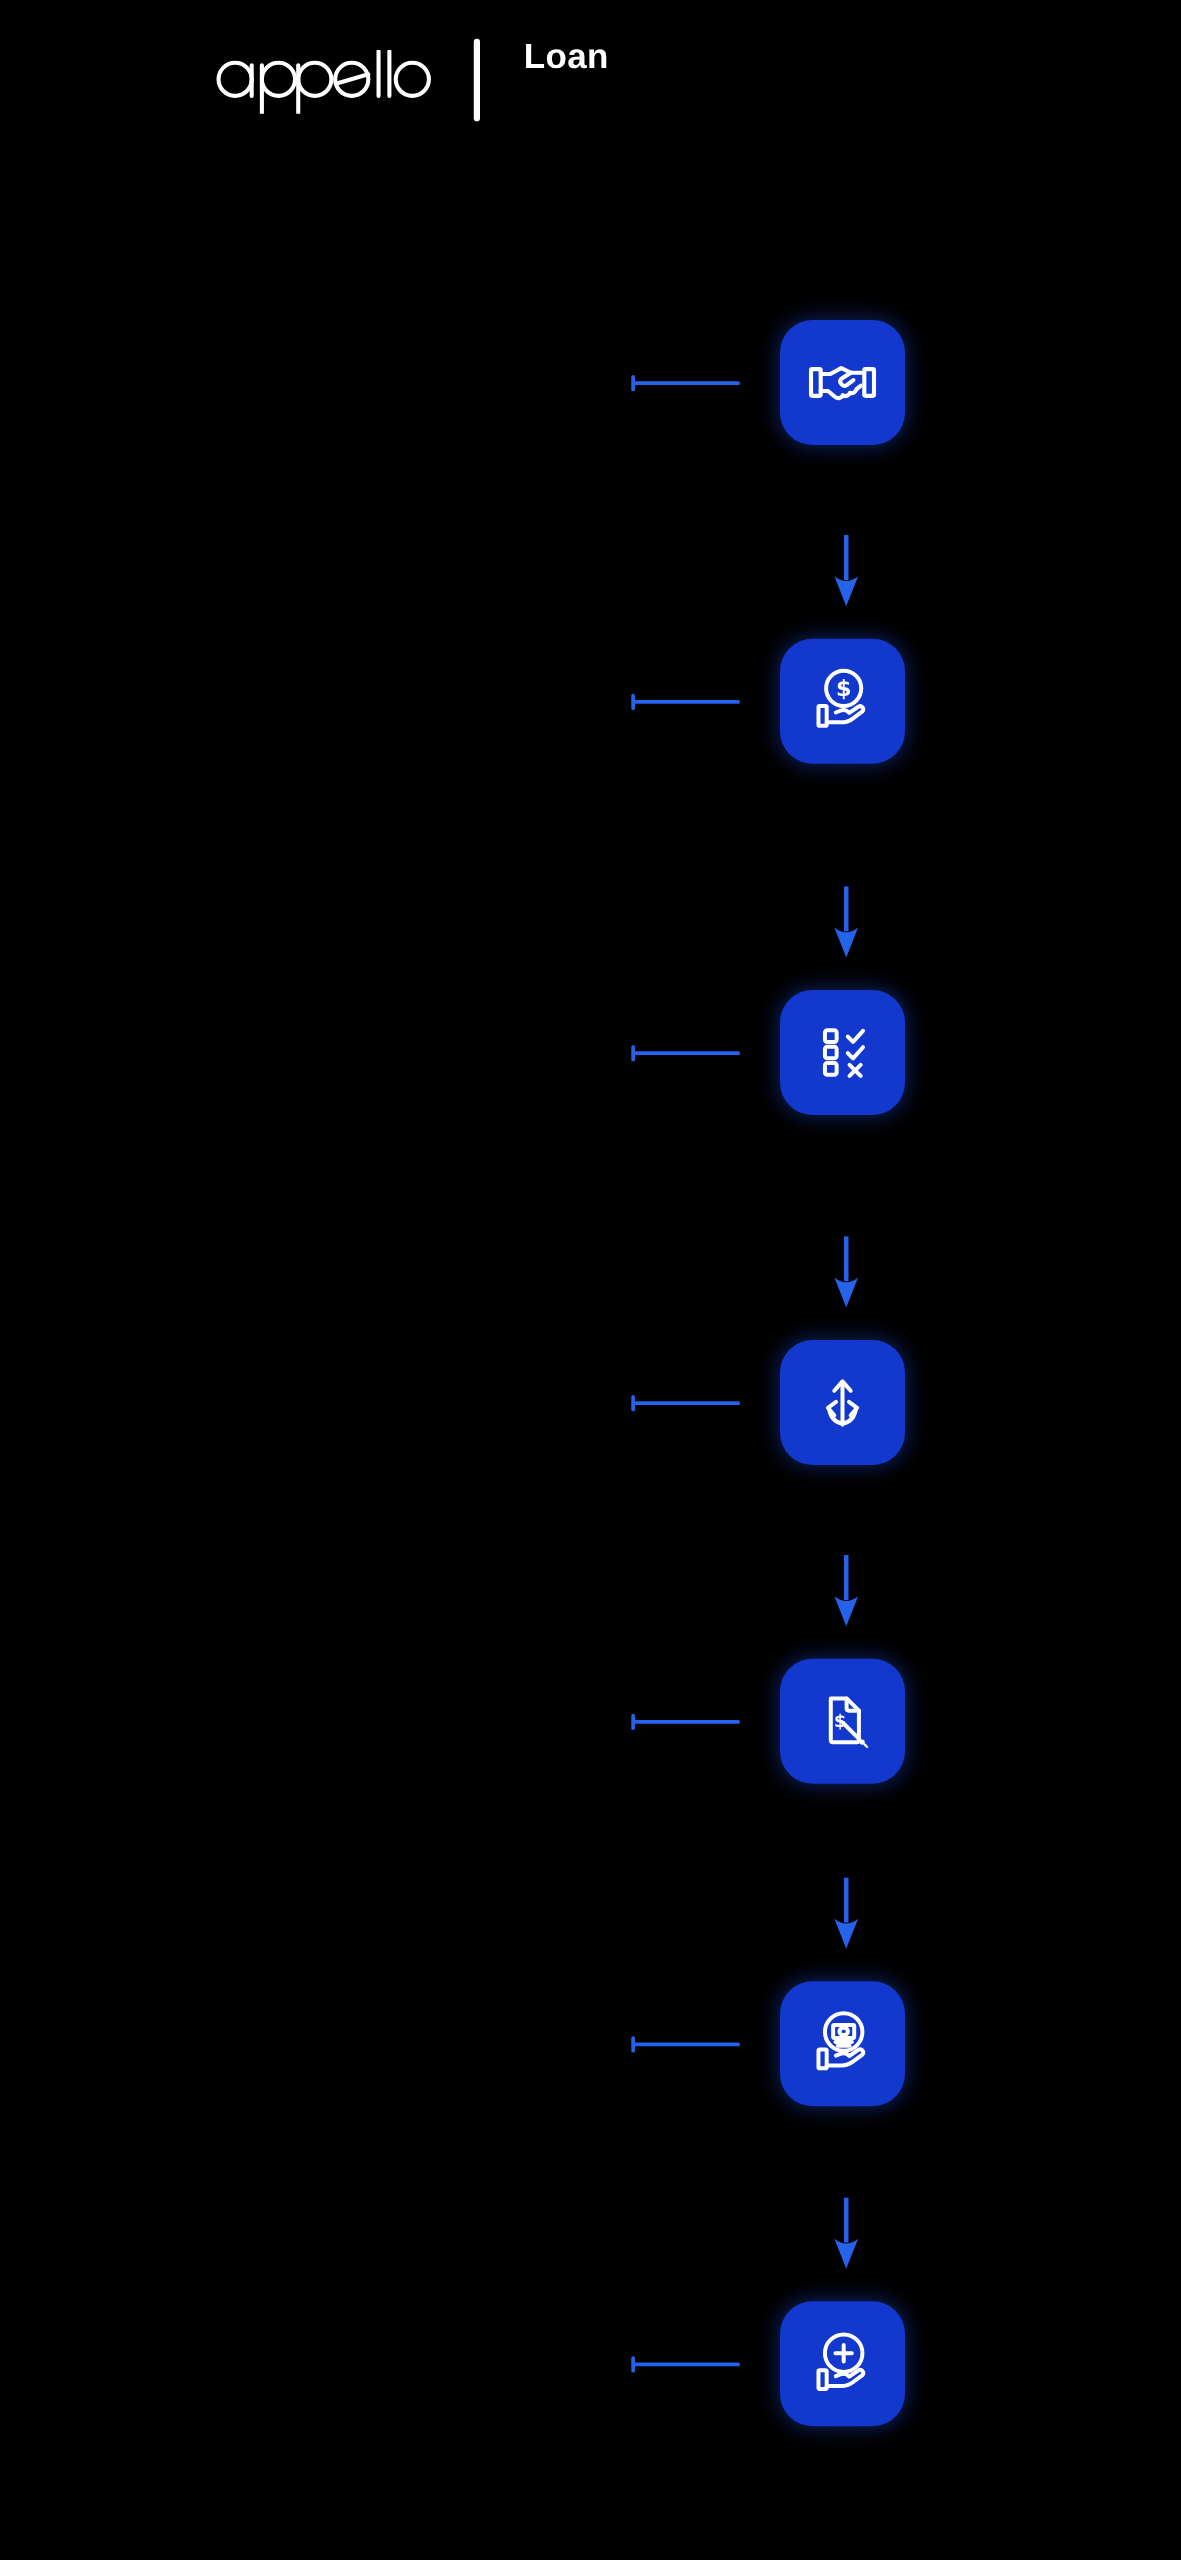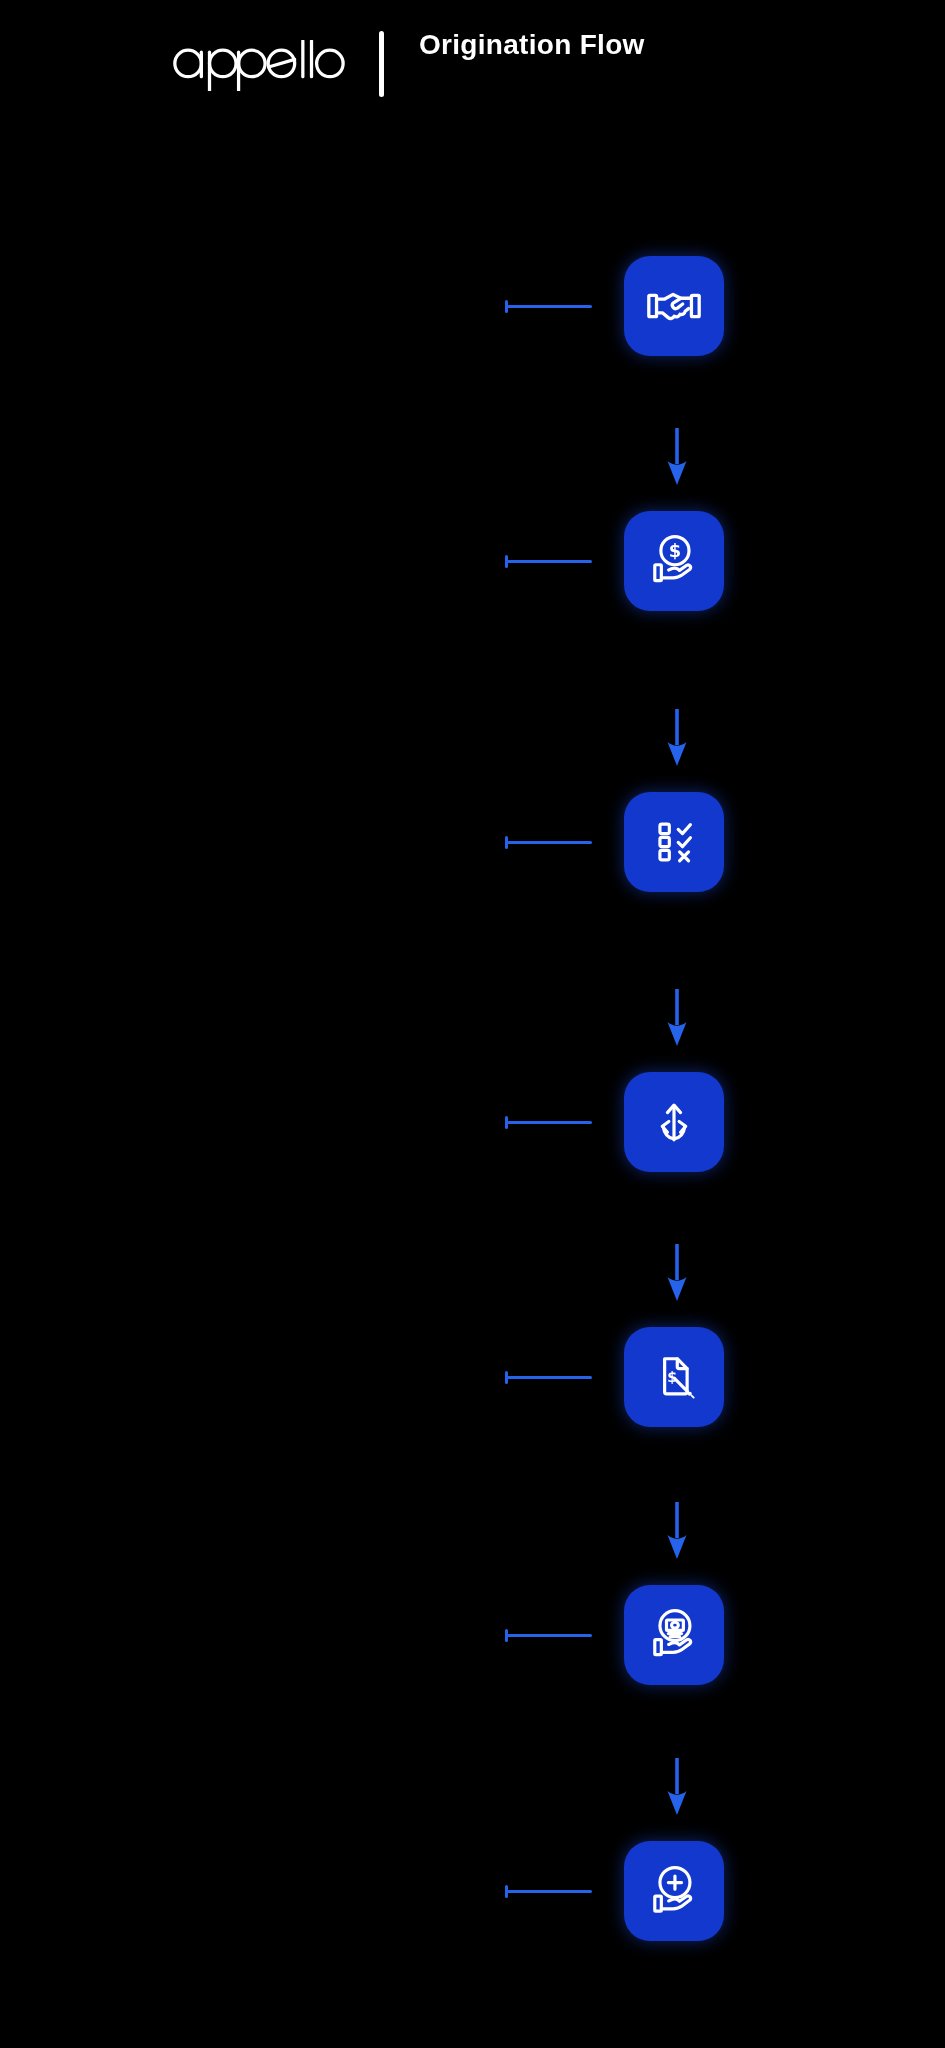--- a/index.html
+++ b/index.html
@@ -67,21 +67,21 @@
       <line x1="127" y1="1" x2="127" y2="36"></line>
         <line x1="135.5" y1="1" x2="135.5" y2="36"></line>
 
       <circle cx="153.5" cy="23" r="13"></circle>
     </svg>
   </div>
 
   <div class="header-divider" aria-label="|"></div>
 
   <div class="page-title">
-    <div>Origination Flow</div>
+    <div>Loan</div>
   </div>
 
   <div class="callout-tick" style="top:299.5px"></div>
   <div class="callout-line" style="top:304.5px"></div>
   <div class="tile" style="top:256px">
     <svg width="62" height="62" viewBox="0 0 64 64" class="icon-stroke">
       <rect x="6" y="21" width="8" height="22" rx="1"></rect>
       <rect x="50" y="21" width="8" height="22" rx="1"></rect>
       <path d="M14 25 h8 l9 -5 8 4 h11"></path>
       <path d="M39 24 l-8 5 a3.5 3.5 0 0 0 4.5 5.2 l5.5 -4.2"></path>

